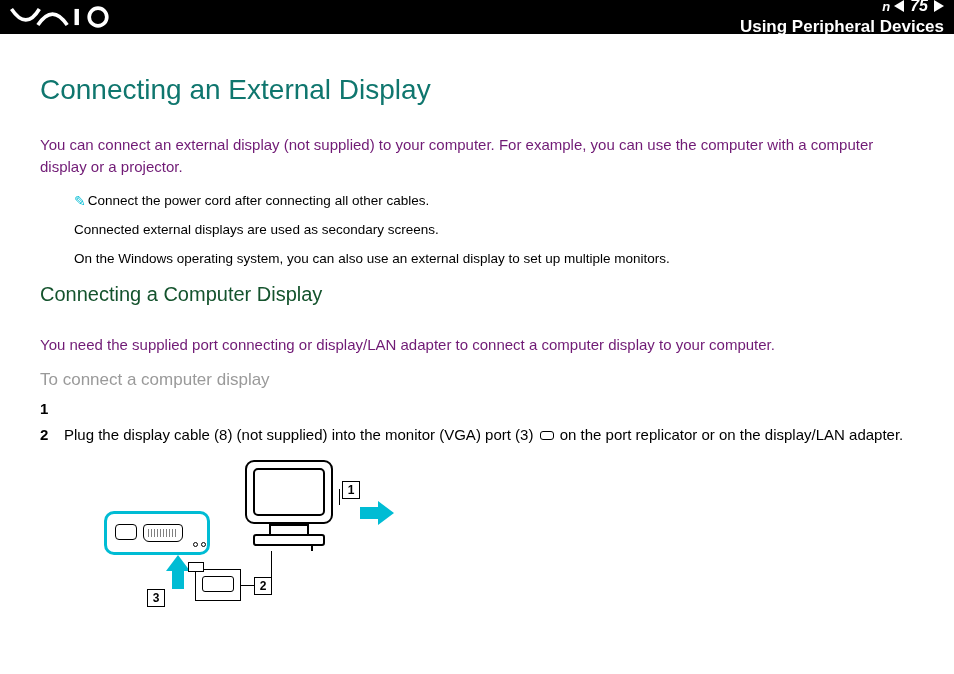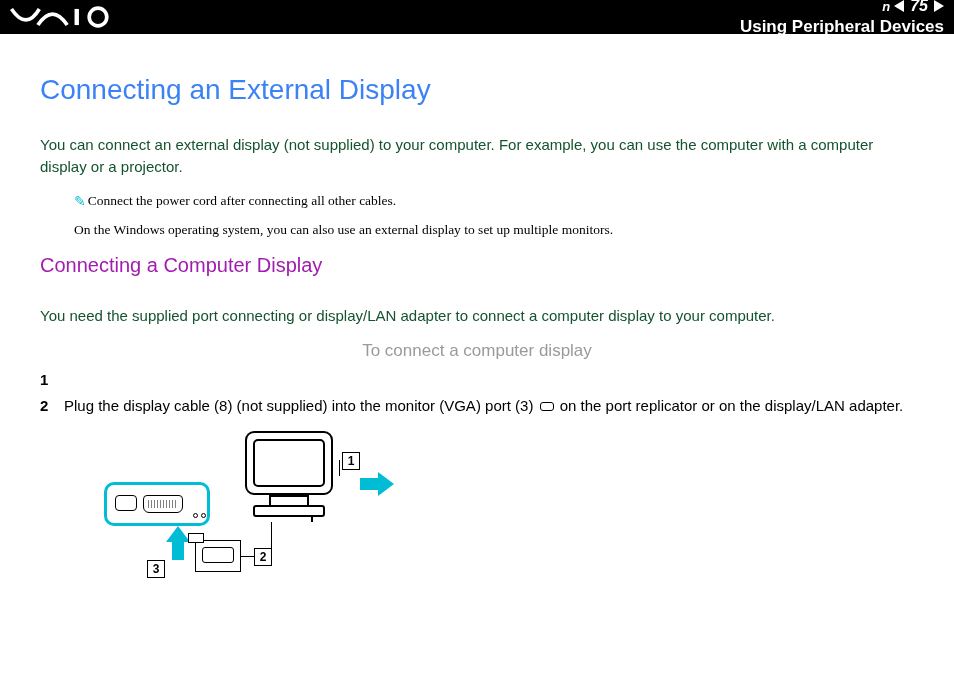--- a/index.html
+++ b/index.html
@@ -44,56 +44,54 @@
   .arrow-right { border-left: 10px solid #fff; }
   .topbar-right .row { display:flex; align-items:center; gap:4px; }
   .section-title { font-weight: bold; font-size: 17px; }
 
   .page {
     padding: 40px 40px 0 40px;
   }
   h1 {
     font-weight: 400;
     font-size: 28px;
-    color: #3b82f6;
+    color: #0f766e;
     margin-bottom: 12px;
   }
   p.body {
     font-size: 15px;
     line-height: 1.45;
-    color: #14532d;
+    color: #701a75;
     margin-bottom: 14px;
     margin-top: 28px;
   }
   .note-block {
     margin: 12px 0 14px 34px;
     font-size: 13.5px;
     color: #000;
-    font-family: Liberation Serif, serif;
   }
   .note-block p { margin-bottom: 10px; line-height: 1.4; }
   .note-icon {
     color: #00bcd4;
     font-size: 14px;
     display: inline-block;
     margin-right: 2px;
     vertical-align: -1px;
   }
   h2 {
     font-weight: 400;
-    color: #a21caf;
+    color: #14532d;
     font-size: 20px;
     margin: 8px 0 8px 0;
   }
   h3 {
     font-weight: 400;
     color: #9a9a9a;
     font-size: 17px;
     margin: 12px 0 8px 0;
-    text-align: center;
   }
   ol.numbered { list-style: none; margin: 0; padding: 0; }
   ol.numbered li {
     display: flex;
     font-size: 15px;
     line-height: 1.5;
     margin-bottom: 4px;
   }
   ol.numbered li .n {
     font-weight: bold;
@@ -232,20 +230,21 @@
 </div>
 
 <div class="page">
   <h1>Connecting an External Display</h1>
   <p class="body">You can connect an external display (not supplied) to your computer. For example, you can use the computer with a computer display or a projector.</p>
 
   <div class="note-block">
     <p>
       <span class="note-icon">✎</span><span>Connect the power cord after connecting all other cables.</span>
     </p>
+    <p>Connected external displays are used as secondary screens.</p>
     <p>On the Windows operating system, you can also use an external display to set up multiple monitors.</p>
   </div>
 
   <h2>Connecting a Computer Display</h2>
   <p class="body">You need the supplied port connecting or display/LAN adapter to connect a computer display to your computer.</p>
 
   <h3>To connect a computer display</h3>
 
   <ol class="numbered">
     <li>

